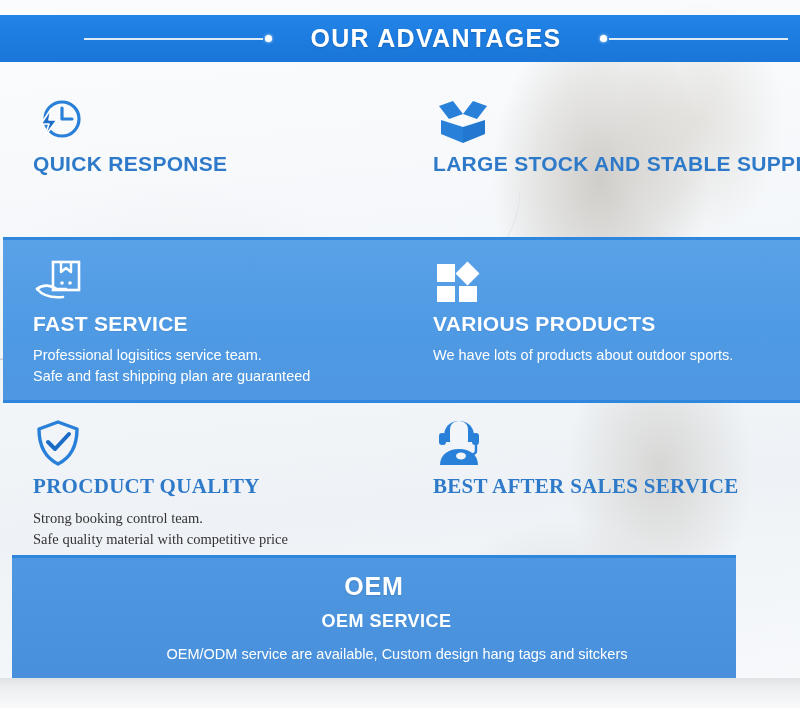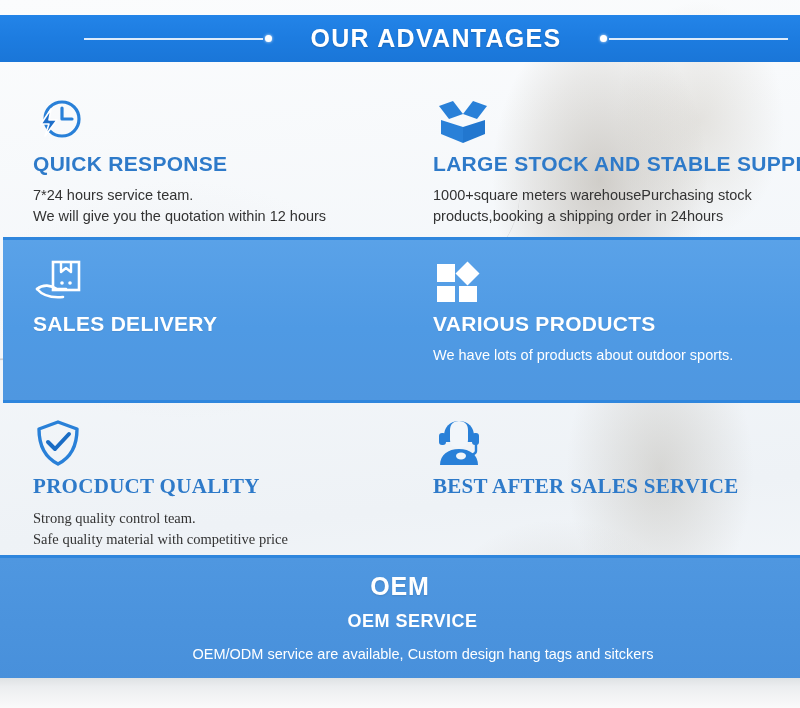--- a/index.html
+++ b/index.html
@@ -150,23 +150,23 @@
     line-height: 1.48;
     margin: 0;
   }
   .light .feature-desc { color: #333333; }
   .dark .feature-desc  { color: #ffffff; }
   .feature-desc span { display: block; white-space: nowrap; }
 
   
   .oem {
     position: absolute;
-    left: 0;
+    left: 12px;
     top: 555px;
-    width: 800px;
+    width: 724px;
     height: 123px;
     background: linear-gradient(180deg, #4f97e0 0%, #4b93dd 55%, #4890db 100%);
     border-top: 3px solid #2f86dd;
     text-align: center;
     padding-top: 14px;
     box-sizing: border-box;
   }
   .oem-title {
     color: #ffffff;
     font-size: 25px;
@@ -225,57 +225,53 @@
 
     <div class="cell light">
       <div class="icon-wrap">
         <svg width="52" height="50" viewBox="0 0 52 50">
           <circle cx="29" cy="23" r="17" fill="none" stroke="#2980d8" stroke-width="3.2"></circle>
           <path d="M29 12 L29 23 L39 23" fill="none" stroke="#2980d8" stroke-width="3.2" stroke-linecap="round" stroke-linejoin="round"></path>
           <path d="M18 13 L8 28 L16 28 L12 40 L24 24 L16 24 Z" fill="#1f6fc9" stroke="#ffffff" stroke-width="1.6" stroke-linejoin="round"></path>
         </svg>
       </div>
       <p class="feature-title">QUICK RESPONSE</p>
-      <p class="feature-desc">
-        <span>7*24 hours service team.</span>
-        <span>We will give you the quotation within 12 hours</span>
-      </p>
     </div>
 
     <div class="cell cell-right light">
       <div class="icon-wrap">
         <svg width="60" height="50" viewBox="0 0 60 50">
           <path d="M6 10 L20 5 L30 18 L16 23 Z" fill="#2980d8"></path>
           <path d="M54 10 L40 5 L30 18 L44 23 Z" fill="#2980d8"></path>
           <path d="M8 24 L30 31 L30 47 L8 38 Z" fill="#2980d8"></path>
           <path d="M52 24 L30 31 L30 47 L52 38 Z" fill="#2277cf"></path>
         </svg>
       </div>
       <p class="feature-title">LARGE STOCK AND STABLE SUPPLY</p>
-      <p class="feature-desc">
-        <span>1000+square meters warehousePurchasing stock</span>
-        <span>products,booking a shipping order in 24hours</span>
-      </p>
     </div>
   </div>
 
   <div class="row row-2">
 
     <div class="cell dark">
       <div class="icon-wrap">
         <svg width="56" height="50" viewBox="0 0 56 50">
           <rect x="20" y="6" width="26" height="28" fill="none" stroke="#ffffff" stroke-width="2.6"></rect>
           <path d="M28 6 L28 16 L33 12 L38 16 L38 6" fill="none" stroke="#ffffff" stroke-width="2.4" stroke-linejoin="round"></path>
           <path d="M4 33 C10 28 18 29 24 33 L33 33" fill="none" stroke="#ffffff" stroke-width="2.6" stroke-linecap="round"></path>
           <path d="M4 33 C10 40 20 42 30 41" fill="none" stroke="#ffffff" stroke-width="2.6" stroke-linecap="round"></path>
           <circle cx="29" cy="27" r="1.8" fill="#ffffff"></circle>
           <circle cx="37" cy="27" r="1.8" fill="#ffffff"></circle>
         </svg>
       </div>
-      <p class="feature-title">SALES DELIVERY</p>
+      <p class="feature-title">FAST SERVICE</p>
+      <p class="feature-desc">
+        <span>Professional logisitics service team.</span>
+        <span>Safe and fast shipping plan are guaranteed</span>
+      </p>
     </div>
 
     <div class="cell cell-right dark">
       <div class="icon-wrap">
         <svg width="52" height="50" viewBox="0 0 52 50">
           <rect x="4" y="8" width="18" height="18" fill="#ffffff"></rect>
           <rect x="4" y="30" width="18" height="16" fill="#ffffff"></rect>
           <rect x="26" y="30" width="18" height="16" fill="#ffffff"></rect>
           <rect x="26" y="9" width="17" height="17" fill="#ffffff" transform="rotate(45 34.5 17.5)"></rect>
         </svg>
@@ -291,21 +287,21 @@
 
     <div class="cell light">
       <div class="icon-wrap">
         <svg width="50" height="50" viewBox="0 0 50 50">
           <path d="M25 4 L44 11 C44 28 37 40 25 46 C13 40 6 28 6 11 Z" fill="none" stroke="#2980d8" stroke-width="3.4" stroke-linejoin="round"></path>
           <path d="M15 24 L22 31 L36 16" fill="none" stroke="#1a6cc4" stroke-width="4" stroke-linecap="round" stroke-linejoin="round"></path>
         </svg>
       </div>
       <p class="feature-title">PROCDUCT QUALITY</p>
       <p class="feature-desc">
-        <span>Strong quality control team.</span>
+        <span>Strong booking control team.</span>
         <span>Safe quality material with competitive price</span>
       </p>
     </div>
 
     <div class="cell cell-right light">
       <div class="icon-wrap">
         <svg width="52" height="50" viewBox="0 0 52 50">
           <path d="M26 3 C16 3 11 10 11 18 L11 24 L41 24 L41 18 C41 10 36 3 26 3 Z" fill="#2980d8"></path>
           <path d="M17 12 C17 6 21 3 26 3 C31 3 35 6 35 12 L35 22 C35 27 31 30 26 30 C21 30 17 27 17 22 Z" fill="#f2f6fa"></path>
           <rect x="6" y="15" width="7" height="12" rx="3" fill="#2980d8"></rect>

